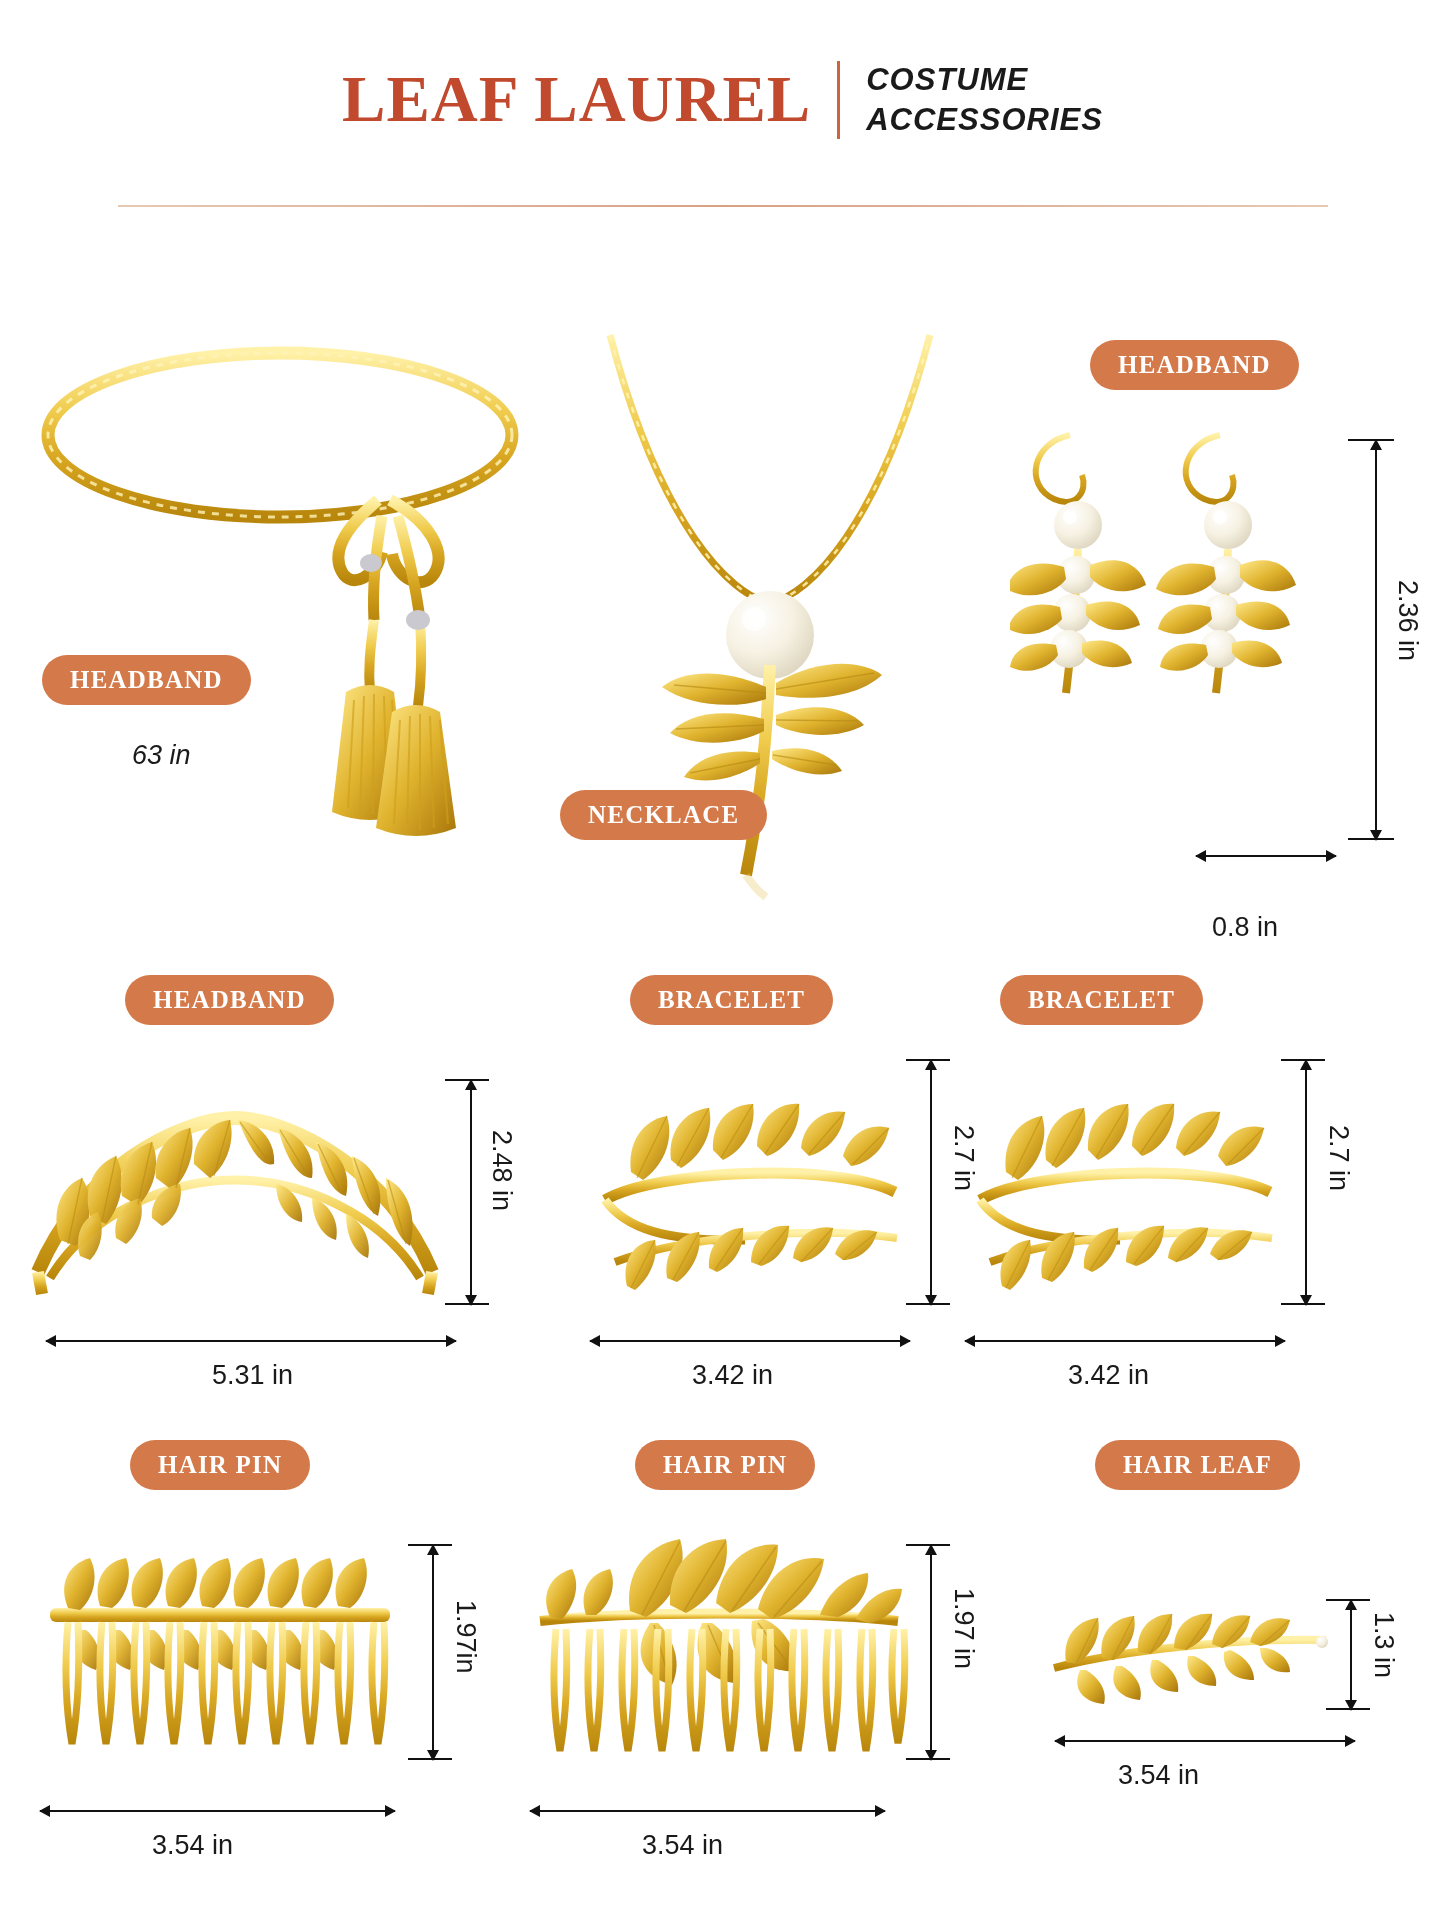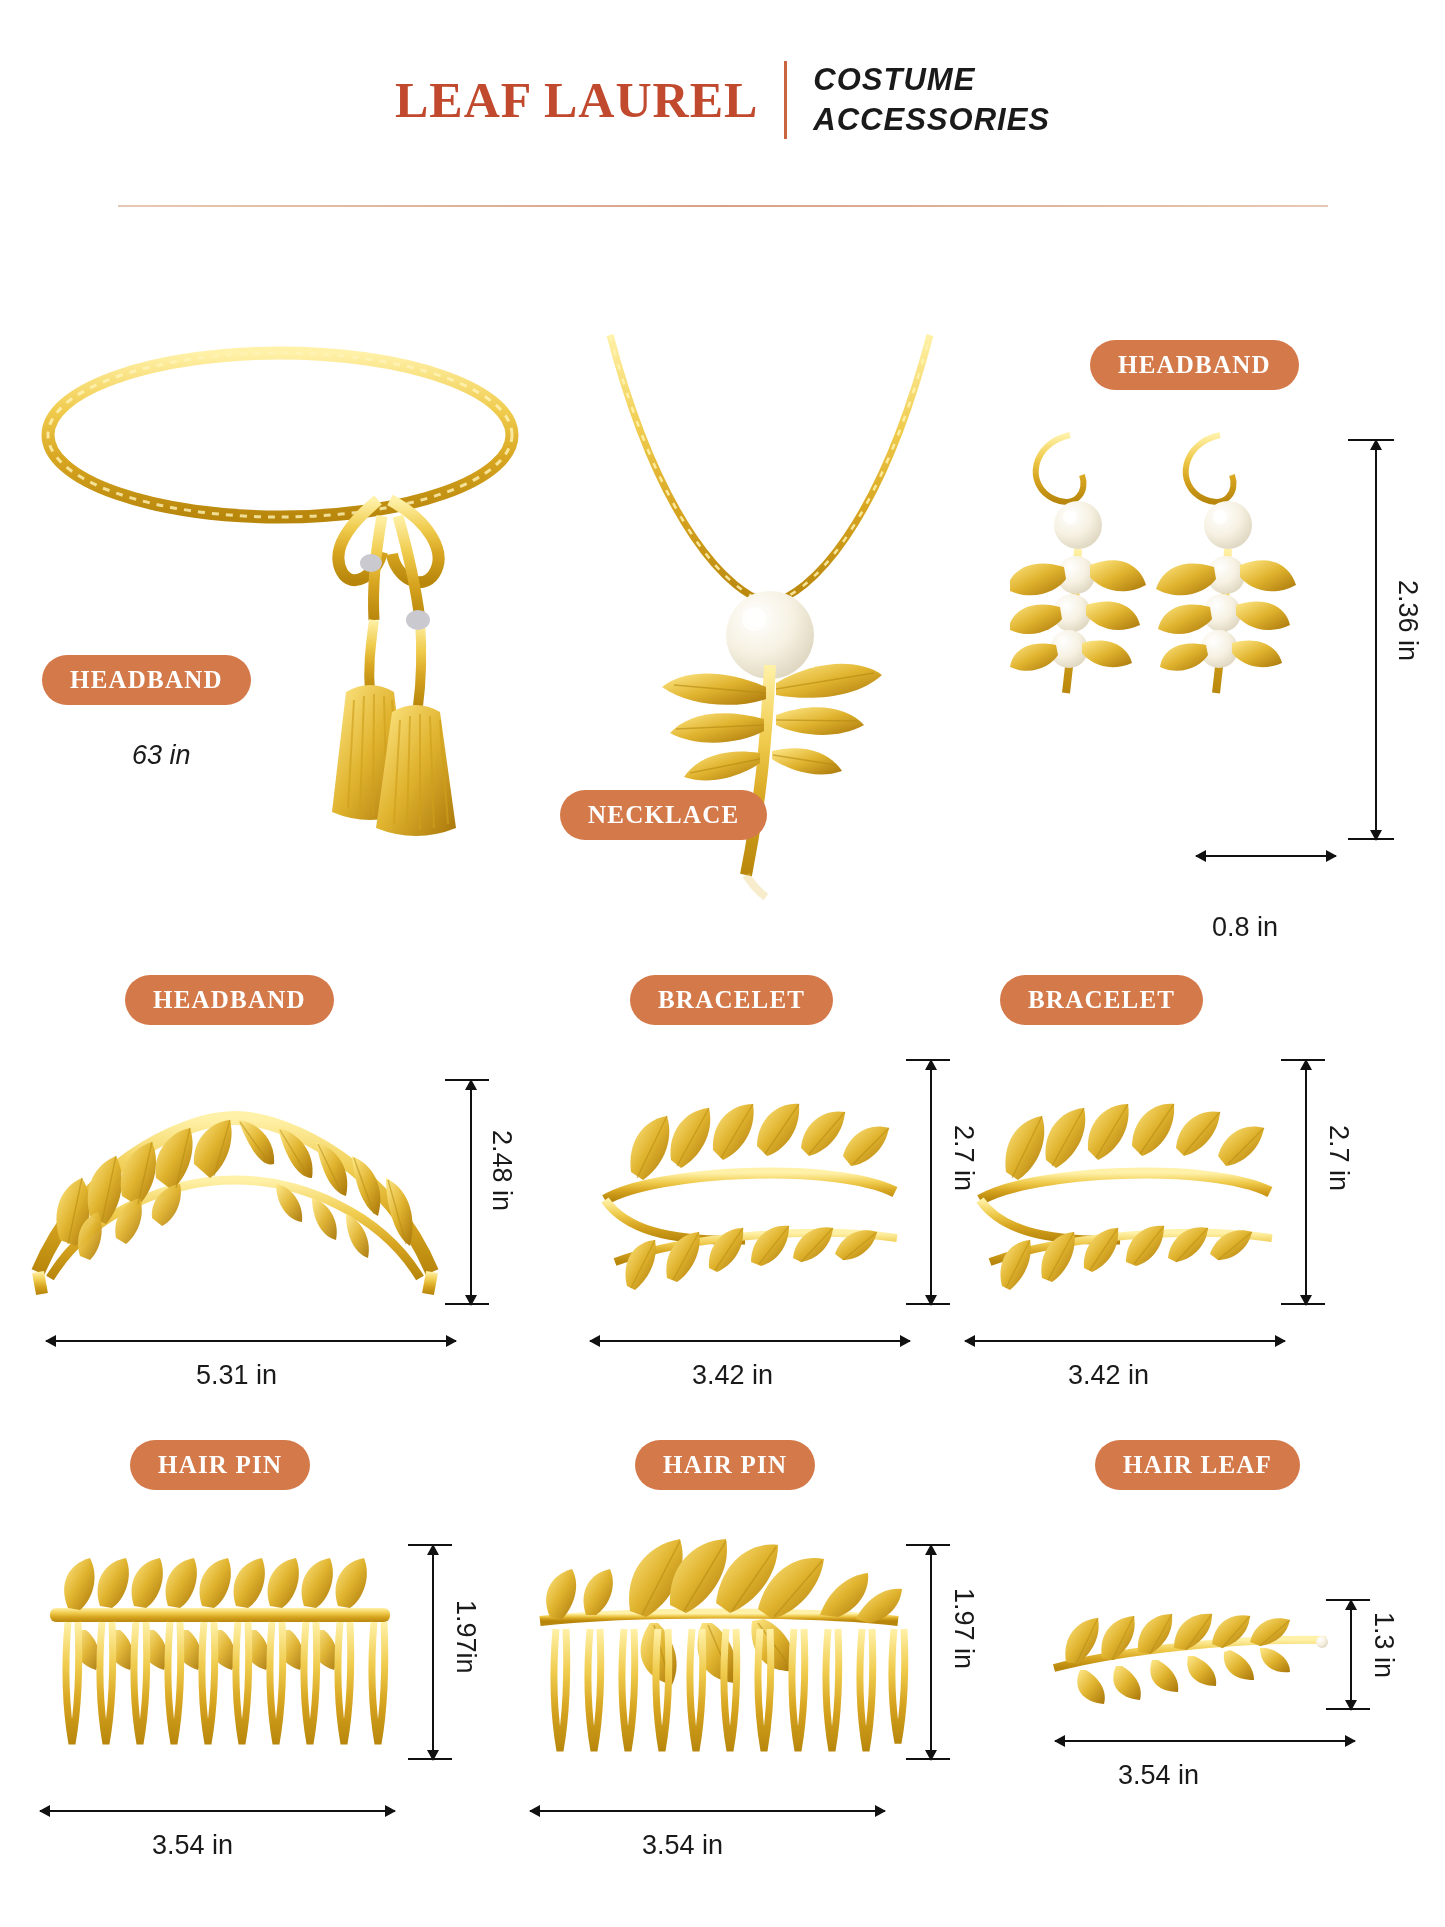--- a/index.html
+++ b/index.html
@@ -11,21 +11,21 @@
     overflow:hidden;
   }
   .page{position:relative;width:1445px;height:1927px;}
 
   
   .header{position:absolute;left:0;top:60px;width:1445px;height:130px;}
   .title-row{display:flex;align-items:center;justify-content:center;gap:26px;}
   .main-title{
     font-family:"Liberation Serif", serif;
     font-weight:bold;
-    font-size:50px;
+    font-size:65px;
     letter-spacing:1px;
     color:#c0492e;
     line-height:1;
   }
   .divider-v{width:3px;height:78px;background:#c9653f;}
   .sub-title{
     font-family:"Liberation Sans", sans-serif;
     font-style:italic;
     font-weight:bold;
     font-size:31px;
@@ -304,21 +304,21 @@
       <path d="M412 212 L 408 234" stroke="url(#gold)" stroke-width="12" fill="none"></path>
     </svg>
   </div>
 
   <div class="dim-v" style="left:470px;top:1080px;height:225px;"></div>
   <div class="tick" style="left:445px;top:1079px;width:44px;height:2px;"></div>
   <div class="tick" style="left:445px;top:1303px;width:44px;height:2px;"></div>
   <div class="meas vert" style="left:486px;top:1130px;">2.48 in</div>
 
   <div class="dim-h" style="left:46px;top:1340px;width:410px;"></div>
-  <div class="meas" style="left:196px;top:1360px;">5.31 in</div>
+  <div class="meas" style="left:212px;top:1360px;">5.31 in</div>
 
   <div class="badge" style="left:630px;top:975px;">BRACELET</div>
 
   <div class="art" style="left:585px;top:1050px;">
     <svg width="330" height="270" viewBox="0 0 330 270">
 
       <path d="M20 150 C 70 120 250 112 310 142" fill="none" stroke="url(#gold)" stroke-width="11"></path>
       <path d="M20 150 C 40 178 80 192 160 190" fill="none" stroke="url(#gold)" stroke-width="9"></path>
 
       <g fill="url(#gold2)">

